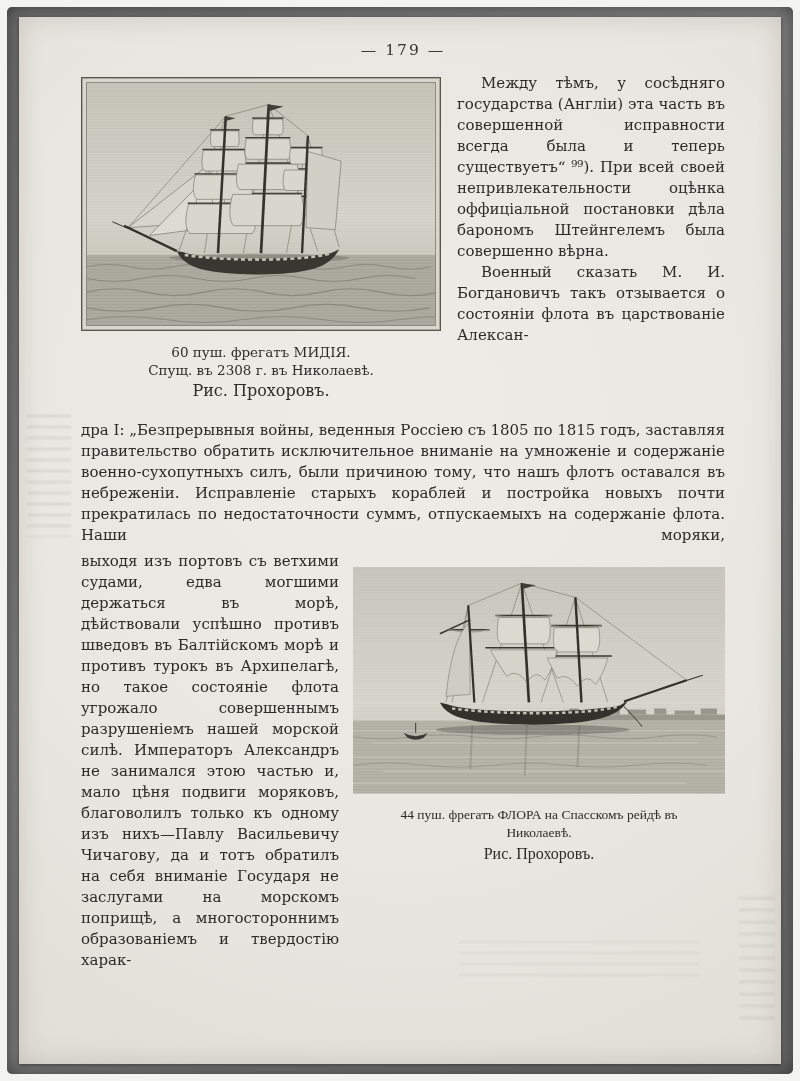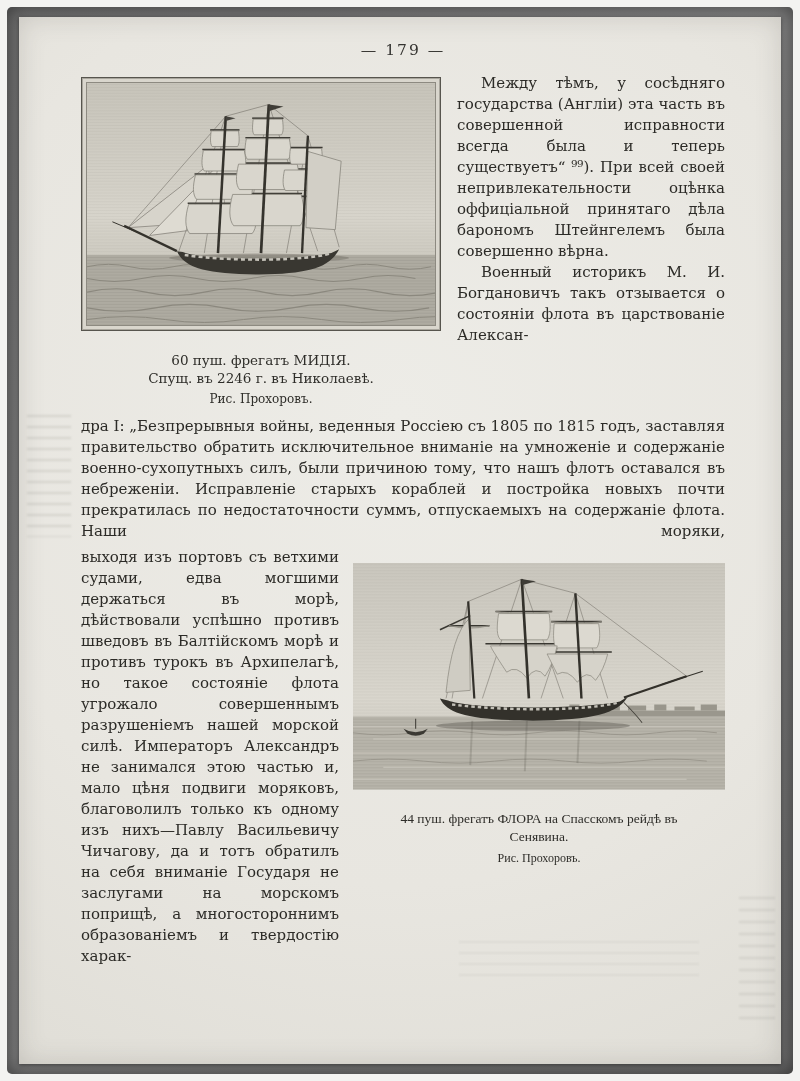--- a/index.html
+++ b/index.html
@@ -30,34 +30,34 @@
     margin-bottom: 14px; color: #343330;
   }
   .para {
     font-size: 15px; line-height: 21px; text-align: justify;
     margin: 0; color: #2c2b27;
   }
   .para.ind  { text-indent: 24px; }
   .para.jlast{ text-align-last: justify; }
   .row { display: flex; align-items: flex-start; }
   .sec1, .sec2 { margin-top: 5px; }
-  .p2 { margin-top: 8px; }
+  .p2 { margin-top: 20px; }
   figure { margin: 0; }
   .fig1 { flex: 0 0 360px; margin-right: 16px; padding-top: 4px; }
   .fig2 { flex: 0 0 372px; margin-left: 14px; padding-top: 16px; font-family: Liberation Serif, serif; }
   .coltext { flex: 1; min-width: 0; }
   .plate { width: 100%; }
   .plate svg { display: block; width: 100%; height: auto; }
   .framed {
     border: 1px solid #57554e; padding: 4px; background: #d9d6cd;
     box-shadow: 0 0 0 1px #a9a69d inset;
   }
   .framed svg { border: 1px solid #8d8a81; }
-  .caption { margin-top: 20px; text-align: center; font-size: 13.5px; line-height: 18px; color: #2e2d29; }
-  .credit { font-size: 12px; margin-top: 3px; }
+  .caption { margin-top: 12px; text-align: center; font-size: 13.5px; line-height: 18px; color: #2e2d29; }
+  .credit { font-size: 16px; margin-top: 3px; }
   .bleed { position: absolute; filter: blur(1.2px); opacity: .45; pointer-events: none; }
   .b1 { left: 8px;  top: 398px; width: 44px;  height: 122px;
         background: repeating-linear-gradient(180deg, rgba(110,108,100,.38) 0 2px, transparent 2px 11px); }
   .b2 { right: 6px; top: 880px; width: 36px;  height: 132px;
         background: repeating-linear-gradient(180deg, rgba(110,108,100,.32) 0 2px, transparent 2px 12px); }
   .b3 { left: 440px; top: 924px; width: 240px; height: 36px;
         background: repeating-linear-gradient(180deg, rgba(120,118,108,.20) 0 2px, transparent 2px 11px); }
 </style>
 </head>
 <body>
@@ -142,27 +142,27 @@
             <path d="M186,22 l15,2 l-15,5 z" fill="#3f3d37"></path>
             <path d="M142,34 l10,2 l-10,3 z" fill="#45433d"></path>
             <path d="M92,172 C100,190 122,195 176,196 C228,195 248,189 258,170 L250,174 C212,182 122,182 98,173 Z" fill="#393731"></path>
             <path d="M100,176 C150,183 226,182 250,174" fill="none" stroke="#c6c3ba" stroke-width="2.6" stroke-dasharray="4 3.2"></path>
             <path d="M92,172 L38,146" stroke="#34322c" stroke-width="2.4"></path>
             <path d="M52,153 L26,142" stroke="#34322c" stroke-width="1"></path>
           </svg>
         </div>
         <figcaption class="caption">
           <div>60 пуш. фрегатъ МИДІЯ.</div>
-          <div>Спущ. въ 2246 г. въ Николаевѣ.</div>
+          <div>Спущ. въ 2308 г. въ Николаевѣ.</div>
           <div class="credit">Рис. Прохоровъ.</div>
         </figcaption>
       </figure>
       <div class="coltext">
-        <p class="para ind">Между тѣмъ, у сосѣдняго государства (Англіи) эта часть въ совершенной исправности всегда была и теперь существуетъ“ ⁹⁹). При всей своей непривлекательности оцѣнка оффиціальной принятаго дѣла барономъ Штейнгелемъ была совершенно вѣрна.</p>
-        <p class="para ind jlast">Военный историкъ М. И. Богдановичъ такъ отзывается о состояніи флота въ царствованіе Алексан-</p>
+        <p class="para ind">Между тѣмъ, у сосѣдняго государства (Англіи) эта часть въ совершенной исправности всегда была и теперь существуетъ“ ⁹⁹). При всей своей непривлекательности оцѣнка оффиціальной постановки дѣла барономъ Штейнгелемъ была совершенно вѣрна.</p>
+        <p class="para ind jlast">Военный сказать М. И. Богдановичъ такъ отзывается о состояніи флота въ царствованіе Алексан-</p>
       </div>
     </div>
 
     <p class="para jlast p2">дра I: „Безпрерывныя войны, веденныя Россіею съ 1805 по 1815 годъ, заставляя правительство обратить исключительное вниманіе на умноженіе и содержаніе военно-сухопутныхъ силъ, были причиною тому, что нашъ флотъ оставался въ небреженіи. Исправленіе старыхъ кораблей и постройка новыхъ почти прекратилась по недостаточности суммъ, отпускаемыхъ на содержаніе флота. Наши моряки,</p>
 
     <div class="row sec2">
       <div class="coltext">
         <p class="para jlast">выходя изъ портовъ съ ветхими судами, едва могшими держаться въ морѣ, дѣйствовали успѣшно противъ шведовъ въ Балтійскомъ морѣ и противъ турокъ въ Архипелагѣ, но такое состояніе флота угрожало совершеннымъ разрушеніемъ нашей морской силѣ. Императоръ Александръ не занимался этою частью и, мало цѣня подвиги моряковъ, благоволилъ только къ одному изъ нихъ—Павлу Васильевичу Чичагову, да и тотъ обратилъ на себя вниманіе Государя не заслугами на морскомъ поприщѣ, а многостороннимъ образованіемъ и твердостію харак-</p>
       </div>
       <figure class="fig2">
@@ -246,21 +246,21 @@
             <path d="M98,140 C155,147 235,146 262,138" fill="none" stroke="#c4c1b8" stroke-width="2.4" stroke-dasharray="3.4 3"></path>
             <path d="M268,133 L330,112" stroke="#33312b" stroke-width="2.2"></path>
             <path d="M306,120 L346,107" stroke="#33312b" stroke-width="1"></path>
             <path d="M268,138 Q280,150 286,158" stroke="#45433c" stroke-width="1" fill="none"></path>
             <path d="M50,164 q12,7 24,0 l-4,5 q-8,4 -16,0 z" fill="#3b3933"></path>
             <line x1="62" y1="154" x2="62" y2="164" stroke="#3b3933" stroke-width="1"></line>
           </svg>
         </div>
         <figcaption class="caption">
           <div>44 пуш. фрегатъ ФЛОРА на Спасскомъ рейдѣ въ</div>
-          <div>Сенявина.</div>
+          <div>Николаевѣ.</div>
           <div class="credit">Рис. Прохоровъ.</div>
         </figcaption>
       </figure>
     </div>
 
     <div class="bleed b1"></div>
     <div class="bleed b2"></div>
     <div class="bleed b3"></div>
   </div>
 </div>

